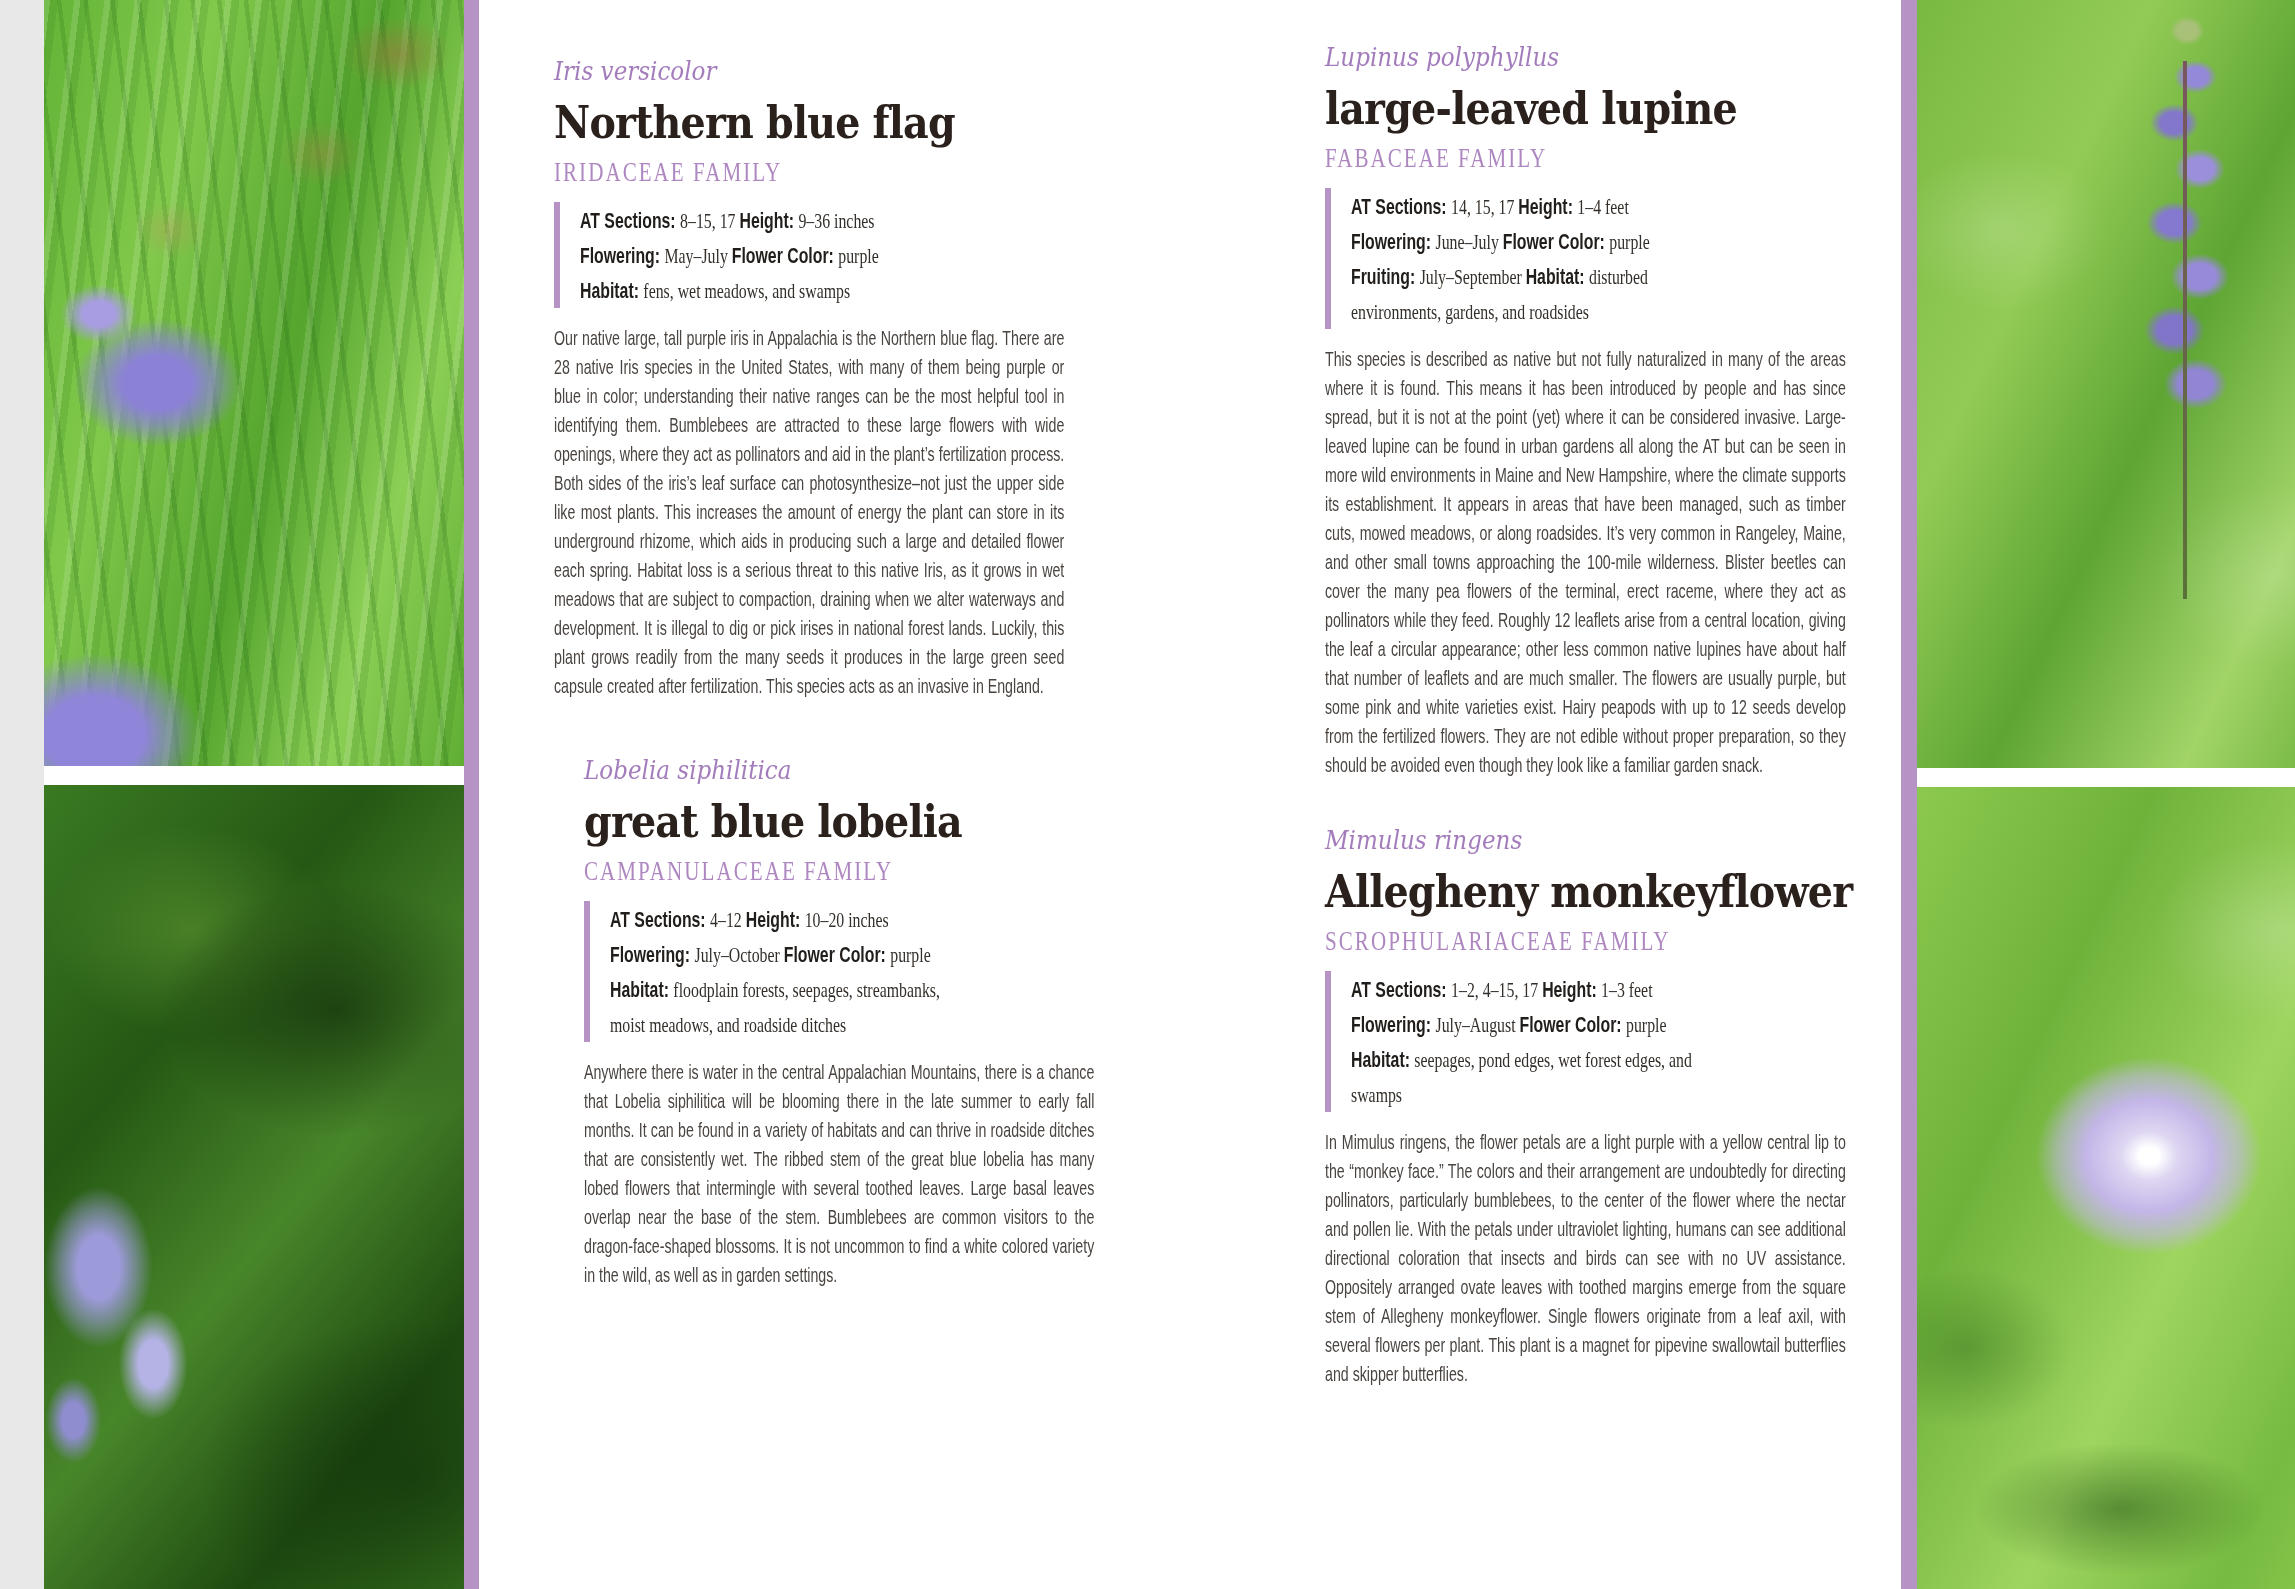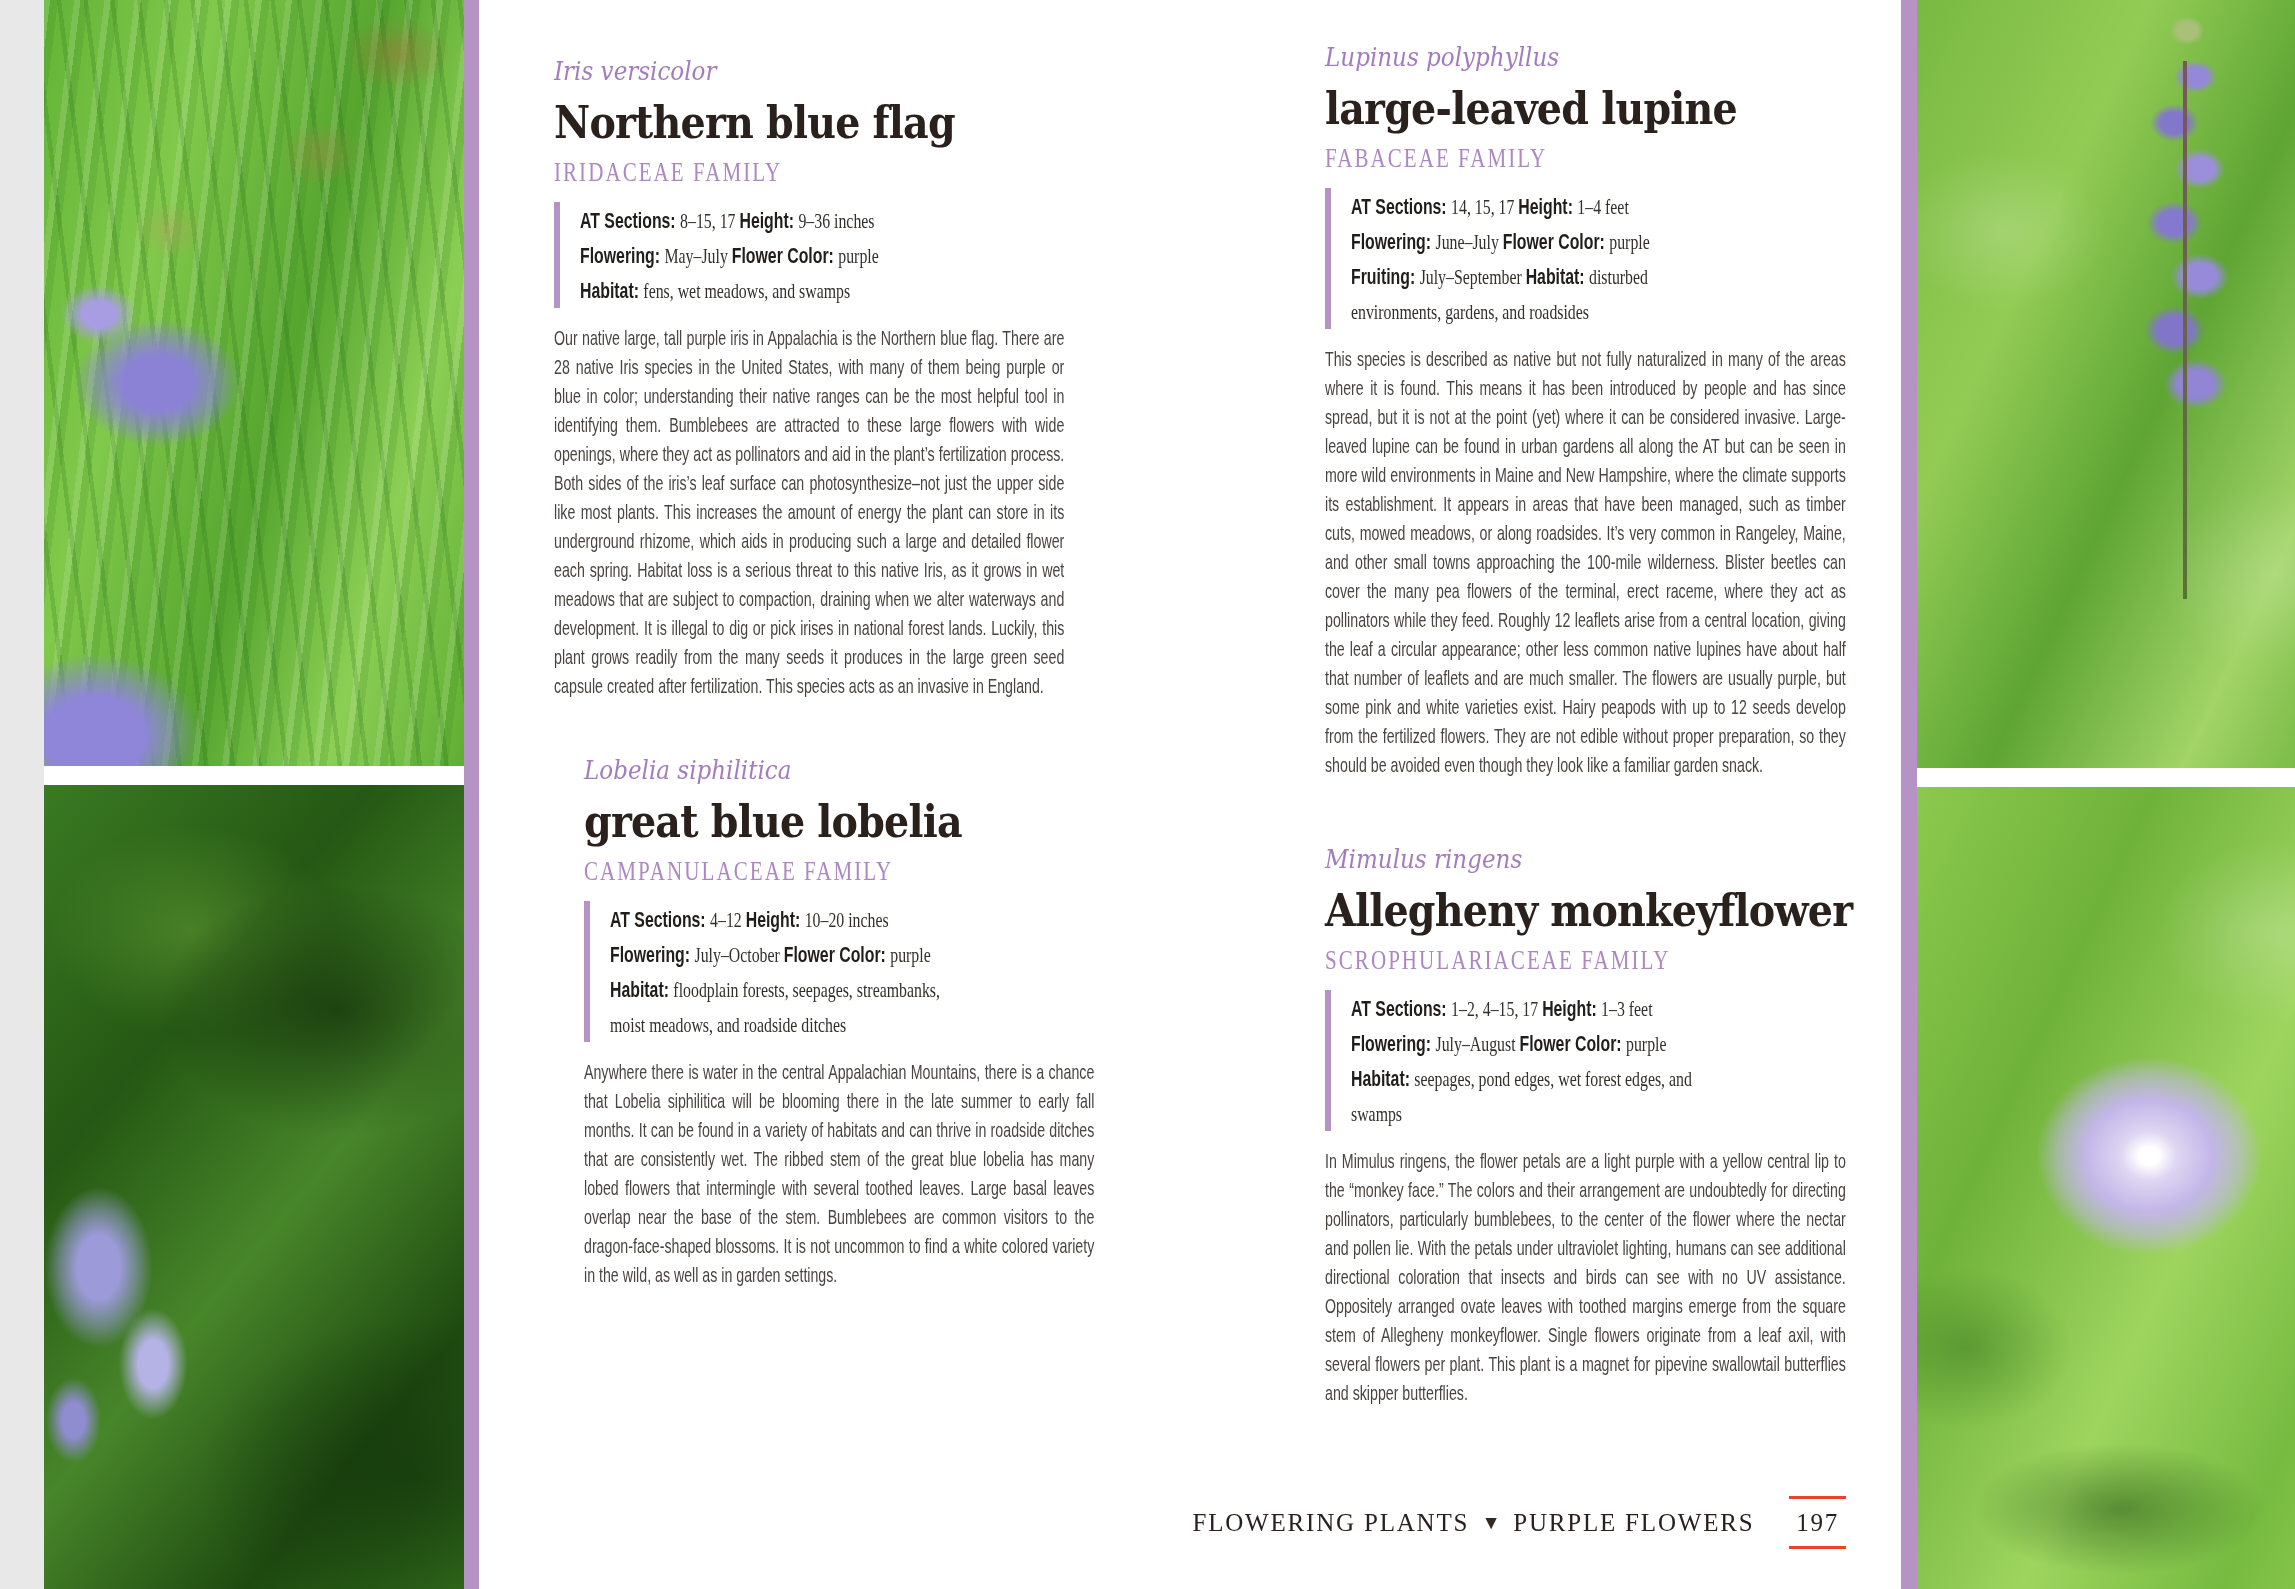--- a/index.html
+++ b/index.html
@@ -59,21 +59,21 @@
   
   .vbar{position:absolute;top:0;height:1589px;background:#b593c5;}
   #bar-left{left:420px;width:15px;}
   #bar-right{left:1857px;width:17px;}
 
   
   .entry{position:absolute;}
   #slot-iris   {left:510px;top:55px; width:510px;}
   #slot-lobelia{left:540px;top:754px;width:510px;}
   #slot-lupine {left:1281px;top:41px; width:521px;}
-  #slot-monkey {left:1281px;top:843px;width:521px;}
+  #slot-monkey {left:1281px;top:824px;width:521px;}
 
   .species{font:italic 25.6px/32px "DejaVu Serif",serif;color:#a37cbc;
            transform:scaleX(.9);transform-origin:0 0;width:574px;white-space:nowrap;}
   .common {font-family:"DejaVu Serif",serif;font-weight:700;font-size:45px;line-height:53px;
            color:#2a211d;margin-top:8.8px;letter-spacing:-0.9px;
            transform:scaleX(.88);transform-origin:0 0;width:609px;white-space:nowrap;}
   .family {font-family:"Liberation Serif",serif;font-size:27px;line-height:32px;color:#ae87c1;
            letter-spacing:2.6px;margin-top:7px;
            transform:scaleX(.78);transform-origin:0 0;width:689px;white-space:nowrap;}
   .facts{display:flex;margin-top:14px;}
@@ -151,21 +151,15 @@
   <div class="species">Mimulus ringens</div>
   <div class="common">Allegheny monkeyflower</div>
   <div class="family">SCROPHULARIACEAE FAMILY</div>
   <div class="facts">
     <div class="facts-bar"></div>
     <div class="facts-body"><span><b class="fact-label">AT Sections: </b><span class="fact-value">1–2, 4–15, 17 </span></span><span><b class="fact-label">Height: </b><span class="fact-value">1–3 feet </span></span><span><b class="fact-label">Flowering: </b><span class="fact-value">July–August </span></span><span><b class="fact-label">Flower Color: </b><span class="fact-value">purple </span></span><span><b class="fact-label">Habitat: </b><span class="fact-value">seepages, pond edges, wet forest edges, and swamps </span></span></div>
   </div>
   <div class="desc">In Mimulus ringens, the flower petals are a light purple with a yellow central lip to the “monkey face.” The colors and their arrangement are undoubtedly for directing pollinators, particularly bumblebees, to the center of the flower where the nectar and pollen lie. With the petals under ultraviolet lighting, humans can see additional directional coloration that insects and birds can see with no UV assistance. Oppositely arranged ovate leaves with toothed margins emerge from the square stem of Allegheny monkeyflower. Single flowers originate from a leaf axil, with several flowers per plant. This plant is a magnet for pipevine swallowtail butterflies and skipper butterflies.</div>
 </div>
 
-  <div class="footer" id="footer-right">
-    <span>FLOWERING PLANTS</span>
-    <span class="tri">▼</span>
-    <span>PURPLE FLOWERS</span>
-    <div class="pgnum">197</div>
-  </div>
 
 </div>
 
 
 </body></html>

